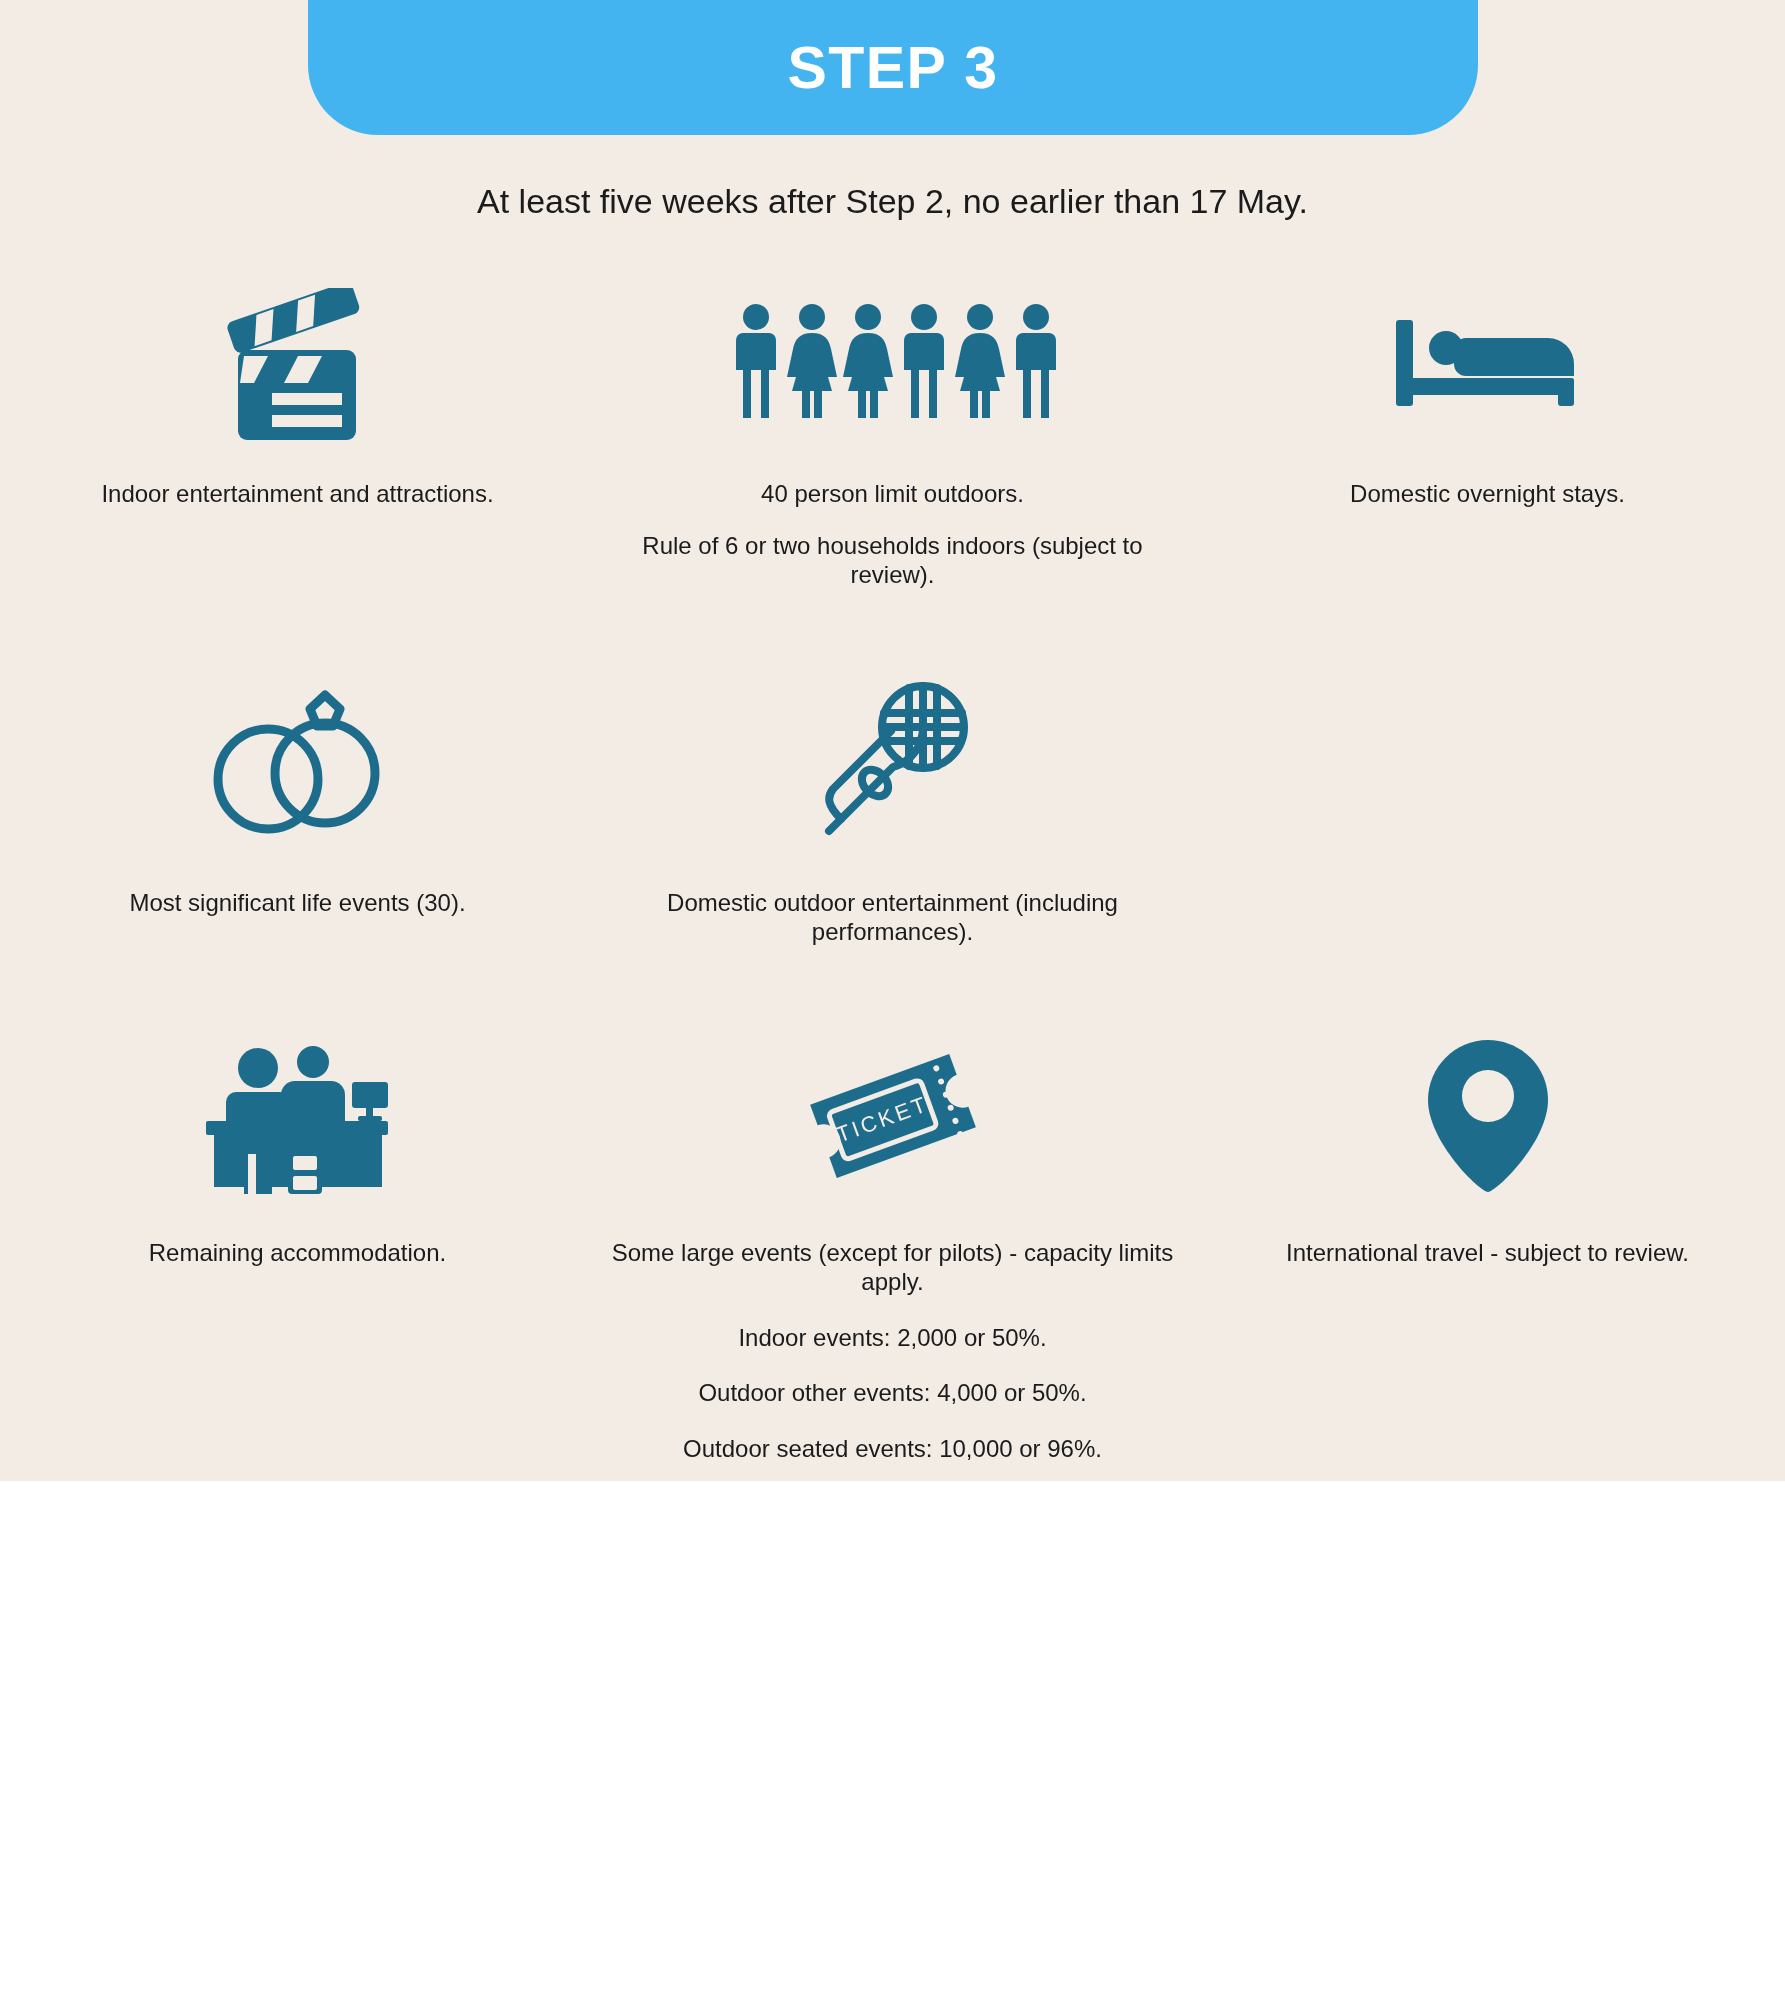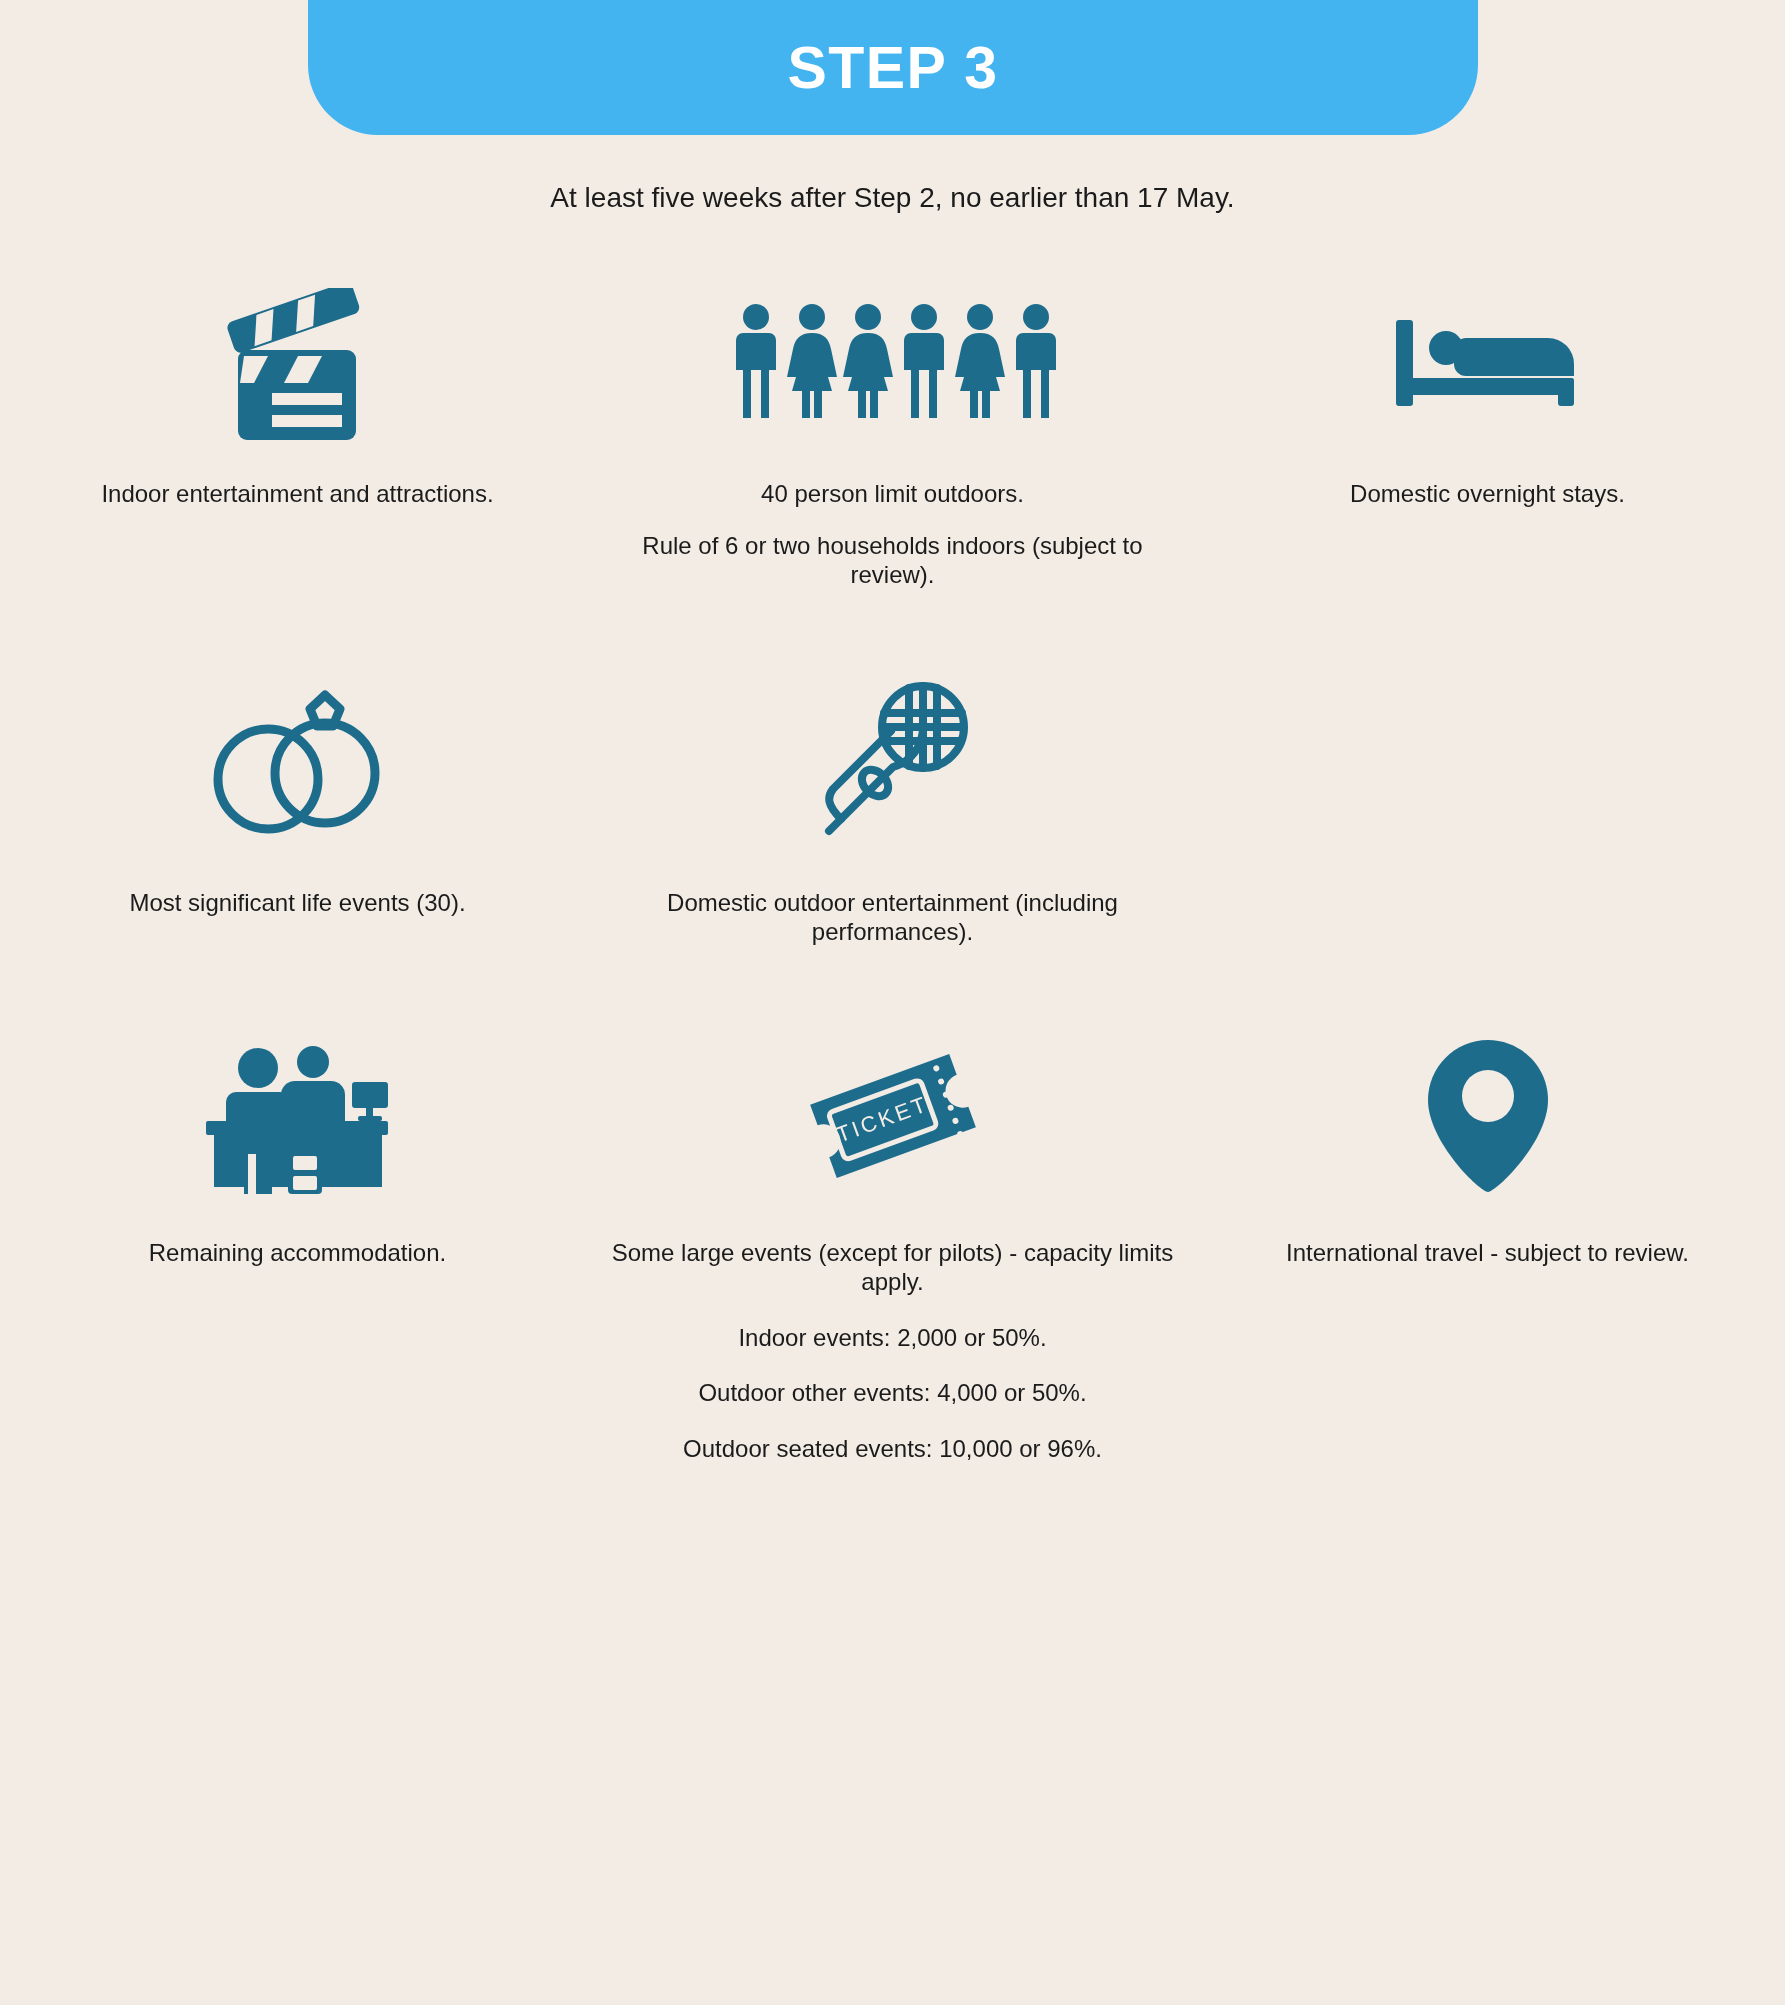--- a/index.html
+++ b/index.html
@@ -12,21 +12,21 @@
     width: 1785px;
     height: 2005px;
     background: #ffffff;
     font-family: "Liberation Sans", sans-serif;
     overflow: hidden;
   }
 
   .poster {
     position: relative;
     width: 1785px;
-    height: 2005px;
+    height: 1481px;
     background: #f2ece5;
     padding: 16px;
   }
 
   
   .step-banner {
     position: absolute;
     left: 308px;
     top: 0px;
     width: 1170px;
@@ -44,21 +44,21 @@
     font-weight: bold;
     letter-spacing: 1.5px;
   }
 
   .subtitle {
     position: absolute;
     left: 0;
     top: 182px;
     width: 1785px;
     text-align: center;
-    font-size: 28px;
+    font-size: 34px;
     color: #1b1b1b;
   }
 
   
   .grid {
     position: absolute;
     left: 0;
     top: 280px;
     width: 1785px;
   }

